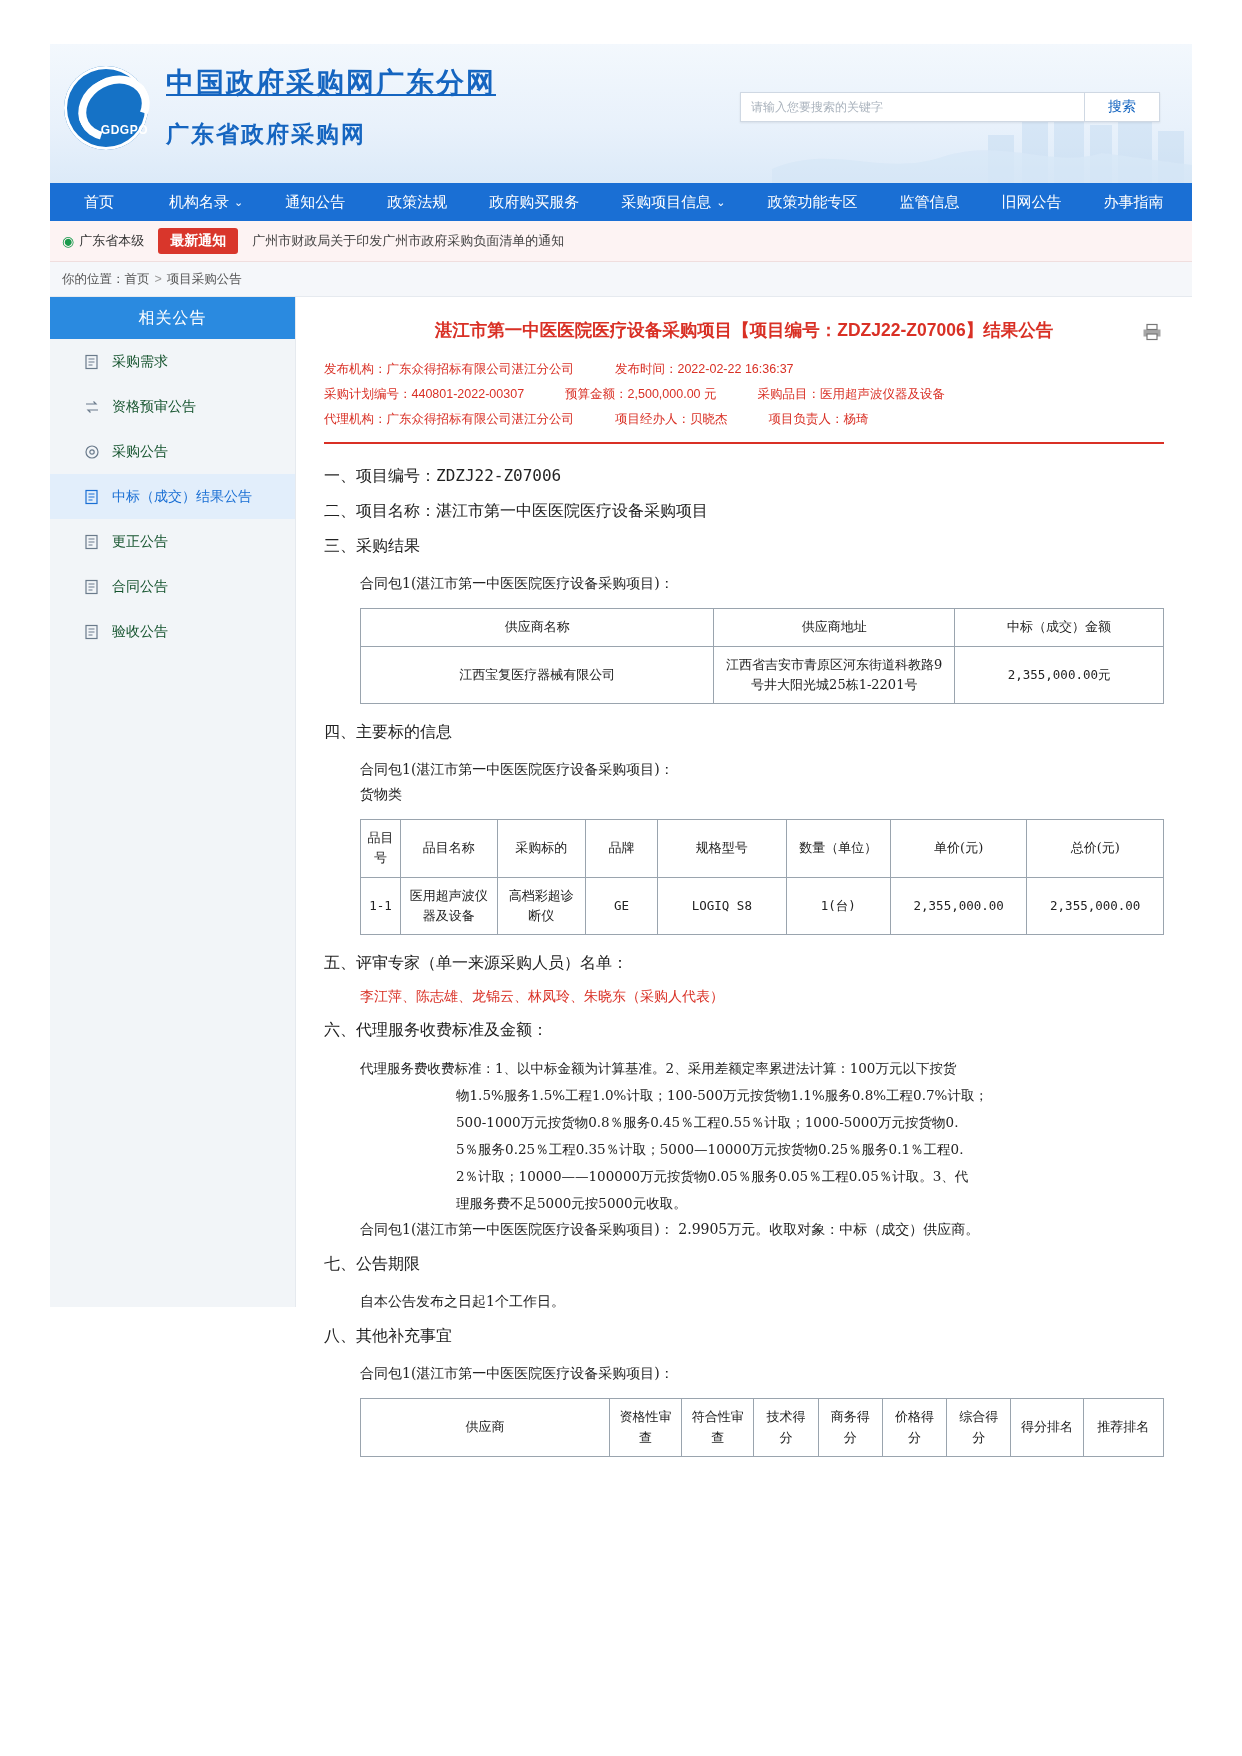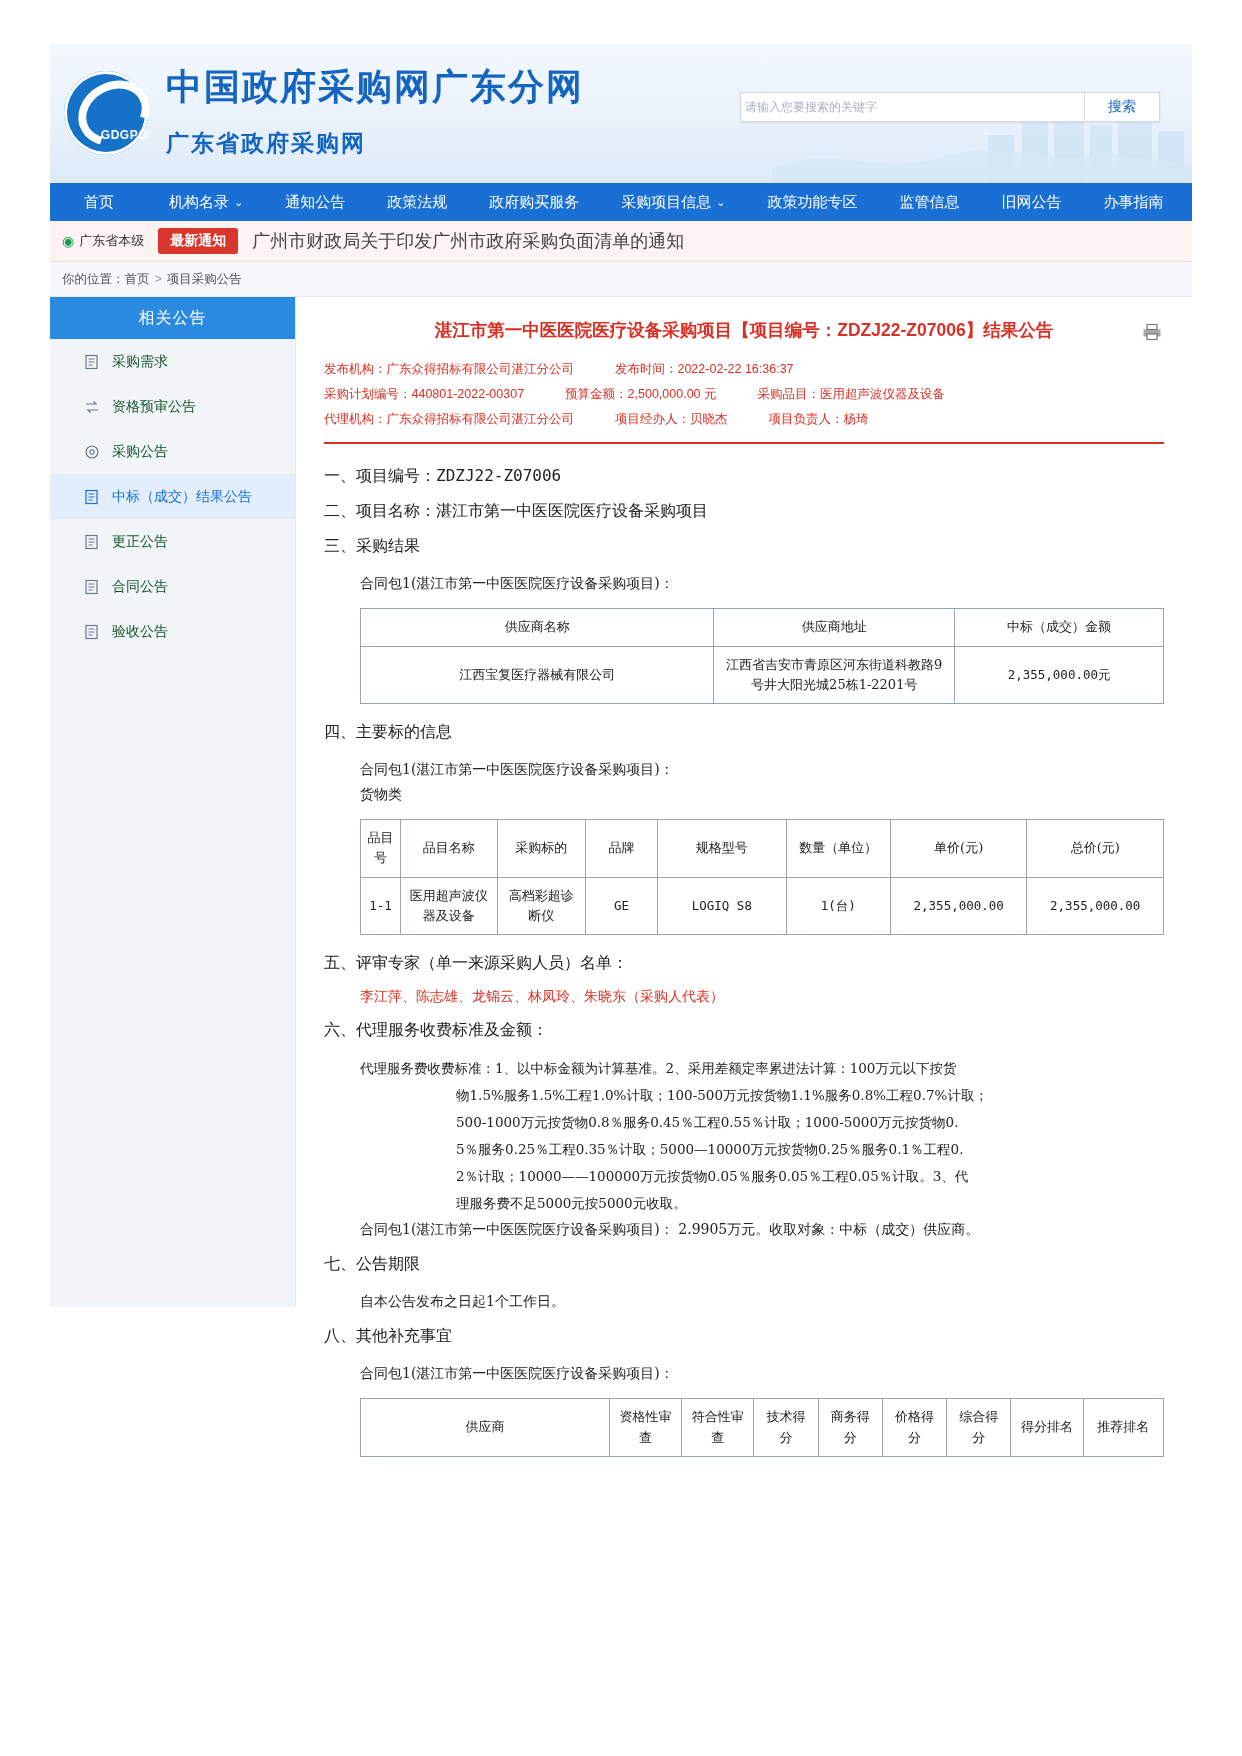--- a/index.html
+++ b/index.html
@@ -69,25 +69,26 @@
     left: 0; right: 0;
     bottom: 13px;
     text-align: right;
     color: #ffffff;
     font-size: 12px;
     font-weight: bold;
     letter-spacing: .5px;
   }
   .logo-text { margin-left: 18px; }
   .logo-text .line1 {
-    font-size: 36px;
+    font-size: 28px;
     font-weight: bold;
     color: #1565c0;
     letter-spacing: 2px;
     line-height: 1.18;
+    text-decoration: underline;
   }
   .logo-text .line2 {
     font-size: 23px;
     font-weight: bold;
     color: #1565c0;
     letter-spacing: 2px;
     margin-top: 20px;
   }
   .search-box {
     position: absolute;
@@ -95,21 +96,21 @@
     top: 48px;
     display: flex;
     height: 30px;
     width: 420px;
     box-shadow: 0 1px 2px rgba(0,0,0,.08);
   }
   .search-box input {
     flex: 1;
     border: 1px solid #cfd8e3;
     border-right: none;
-    padding: 0 4px;
+    padding: 0 10px;
     font-size: 12px;
     color: #333;
     outline: none;
     background: #fff;
     font-family: "Liberation Sans", sans-serif;
   }
   .search-box input::placeholder { color: #aab3bd; }
   .search-btn {
     width: 74px;
     background: #ffffff;
@@ -172,21 +173,21 @@
     color: #fff;
     font-size: 14px;
     font-weight: bold;
     padding: 4px 12px;
     border-radius: 3px;
     margin-right: 14px;
     white-space: nowrap;
   }
   .notice-text {
     color: #444;
-    font-size: 18px;
+    font-size: 13px;
   }
 
   
   .breadcrumb {
     height: 34px;
     background: #f5f7fa;
     display: flex;
     align-items: center;
     padding-left: 12px;
     color: #555;

